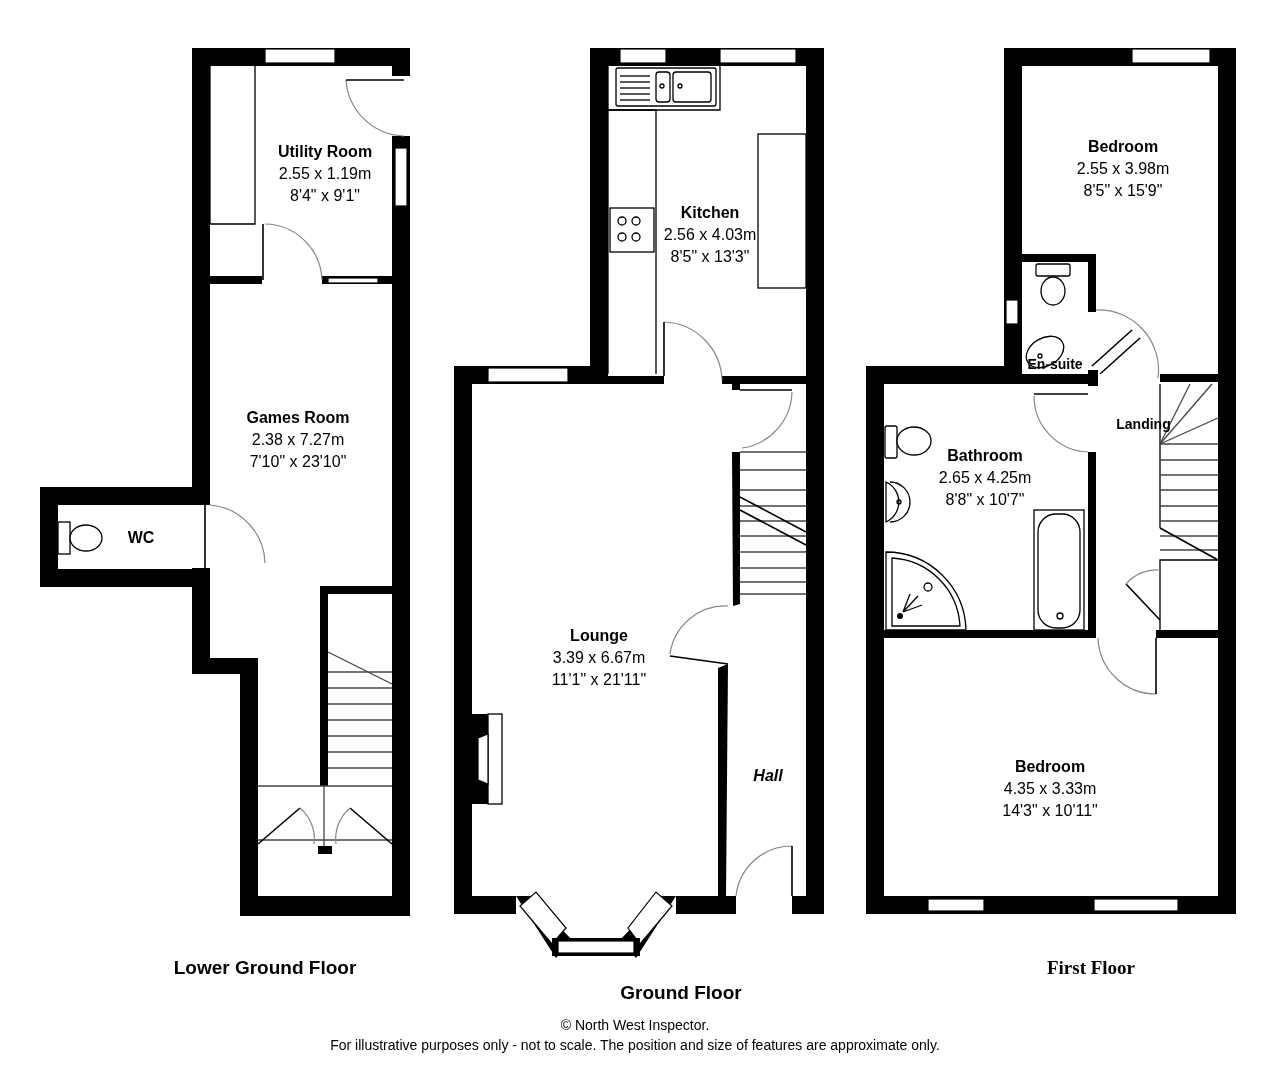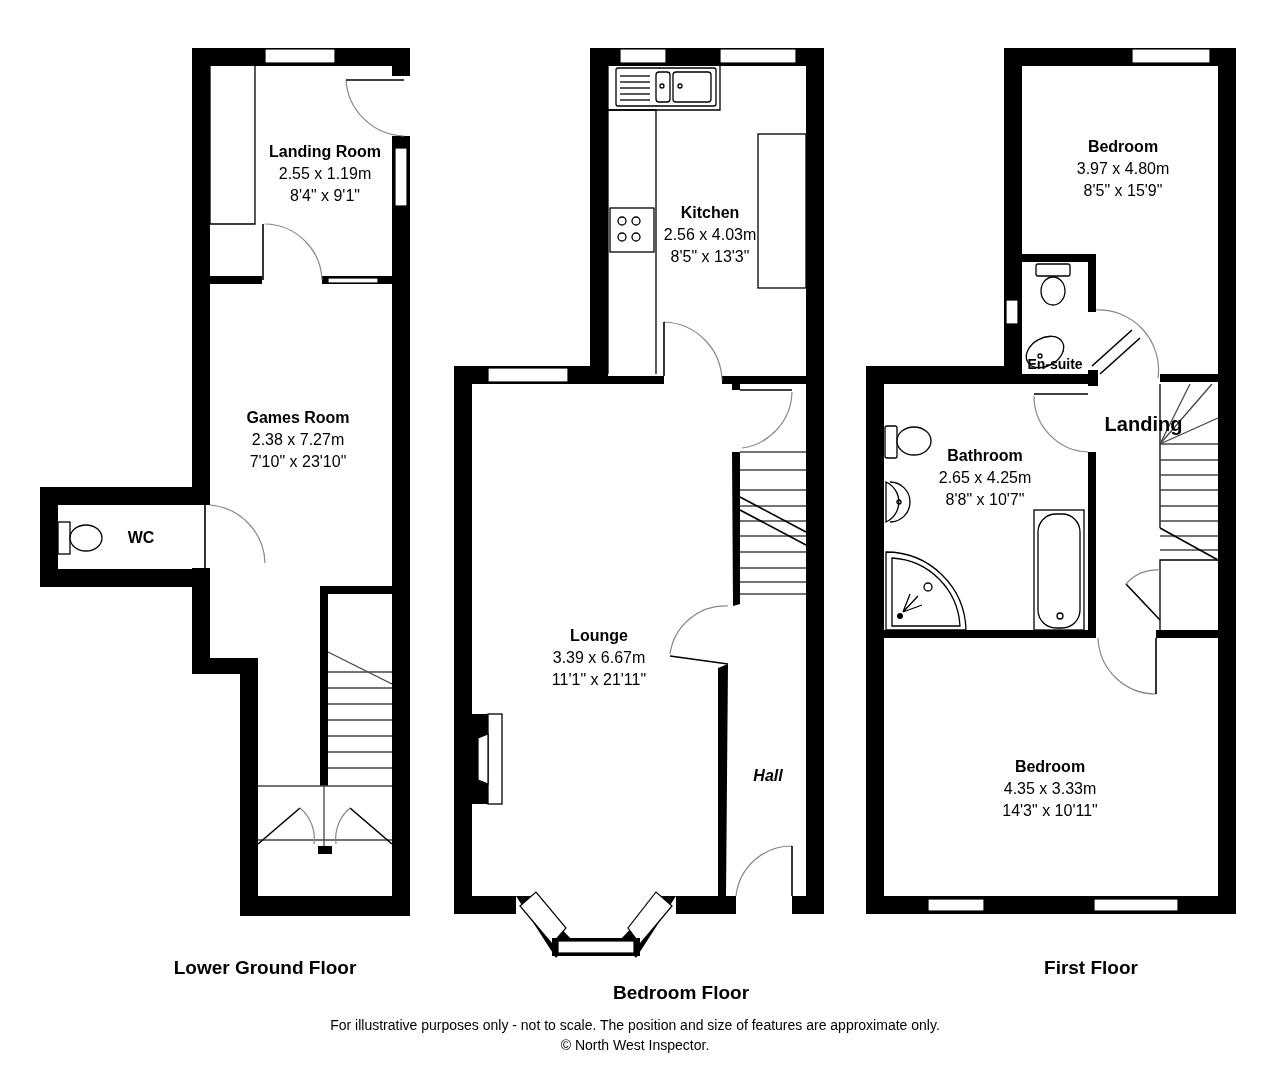--- a/index.html
+++ b/index.html
@@ -235,21 +235,21 @@
     <path class="thin" d="M1160 630 V560 H1218"></path>
     <path class="door-leaf" d="M1126 584 L1160 620"></path>
     <path class="door-arc" d="M1126 584 A40 40 0 0 1 1160 570"></path>
 
     <path class="door-arc" d="M1098 638 A58 58 0 0 0 1156 694"></path>
     <path class="door-leaf" d="M1156 638 V694"></path>
   </g>
 </svg>
 
 <div class="lbl" style="left:325px; top:141px;">
-  <div class="name">Landing Room</div>
+  <div class="name">Utility Room</div>
   <div>2.55 x 1.19m</div>
   <div>8'4" x 9'1"</div>
 </div>
 <div class="lbl" style="left:298px; top:407px;">
   <div class="name">Games Room</div>
   <div>2.38 x 7.27m</div>
   <div>7'10" x 23'10"</div>
 </div>
 <div class="lbl" style="left:141px; top:527px;">
   <div class="name">WC</div>
@@ -264,40 +264,40 @@
   <div class="name">Lounge</div>
   <div>3.39 x 6.67m</div>
   <div>11'1" x 21'11"</div>
 </div>
 <div class="lbl" style="left:768px; top:765px;font-style:italic;">
   <div class="name">Hall</div>
 </div>
 
 <div class="lbl" style="left:1123px; top:136px;">
   <div class="name">Bedroom</div>
-  <div>3.97 x 4.80m</div>
+  <div>2.55 x 3.98m</div>
   <div>8'5" x 15'9"</div>
 </div>
 <div class="lbl" style="left:1055px; top:309px; font-size:14px;margin-top:44px;">
   <div class="name">En-suite</div>
 </div>
-<div class="lbl" style="left:1126px; top:413px; font-size:20px;padding-left:35px;">
+<div class="lbl" style="left:1126px; top:413px; font-size:14px;padding-left:35px;">
   <div class="name">Landing</div>
 </div>
 <div class="lbl" style="left:985px; top:445px;">
   <div class="name">Bathroom</div>
   <div>2.65 x 4.25m</div>
   <div>8'8" x 10'7"</div>
 </div>
 <div class="lbl" style="left:1050px; top:756px;">
   <div class="name">Bedroom</div>
   <div>4.35 x 3.33m</div>
   <div>14'3" x 10'11"</div>
 </div>
 
 <div class="floor-title" style="left:225px; top:957px;">Lower Ground Floor</div>
-<div class="floor-title" style="left:641px; top:982px;">Bedroom Floor</div>
-<div class="floor-title" style="left:1051px; top:957px;">First Floor</div>
+<div class="floor-title" style="left:641px; top:982px;">Ground Floor</div>
+<div class="floor-title" style="left:1051px; top:957px;font-family:Liberation Serif, serif;">First Floor</div>
 
 <div class="disclaimer" style="top:1015px;">
+  <div>© North West Inspector.</div>
   <div>For illustrative purposes only - not to scale. The position and size of features are approximate only.</div>
-  <div>© North West Inspector.</div>
 </div>
 
 </body></html>

